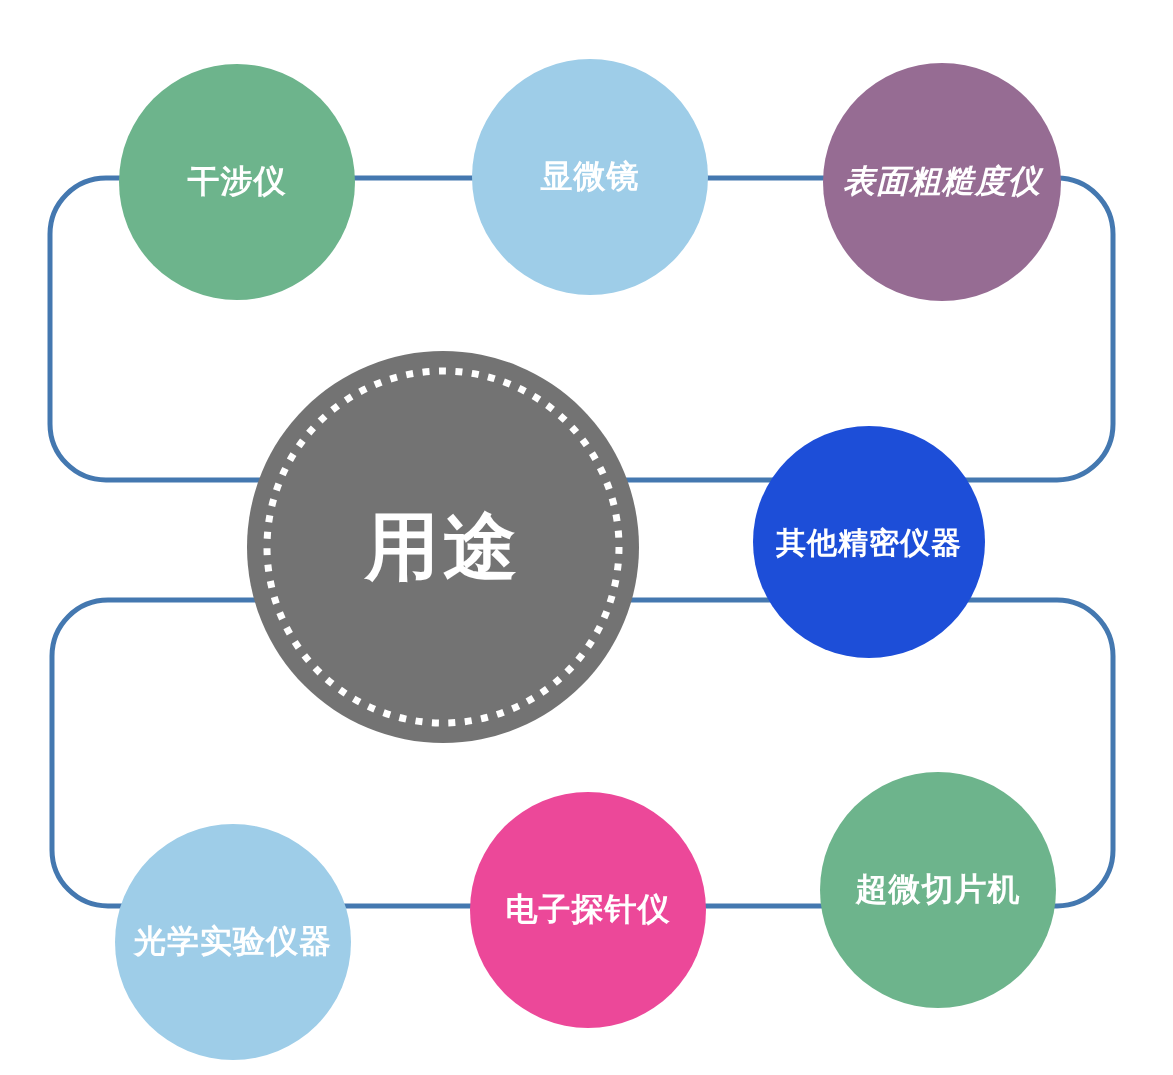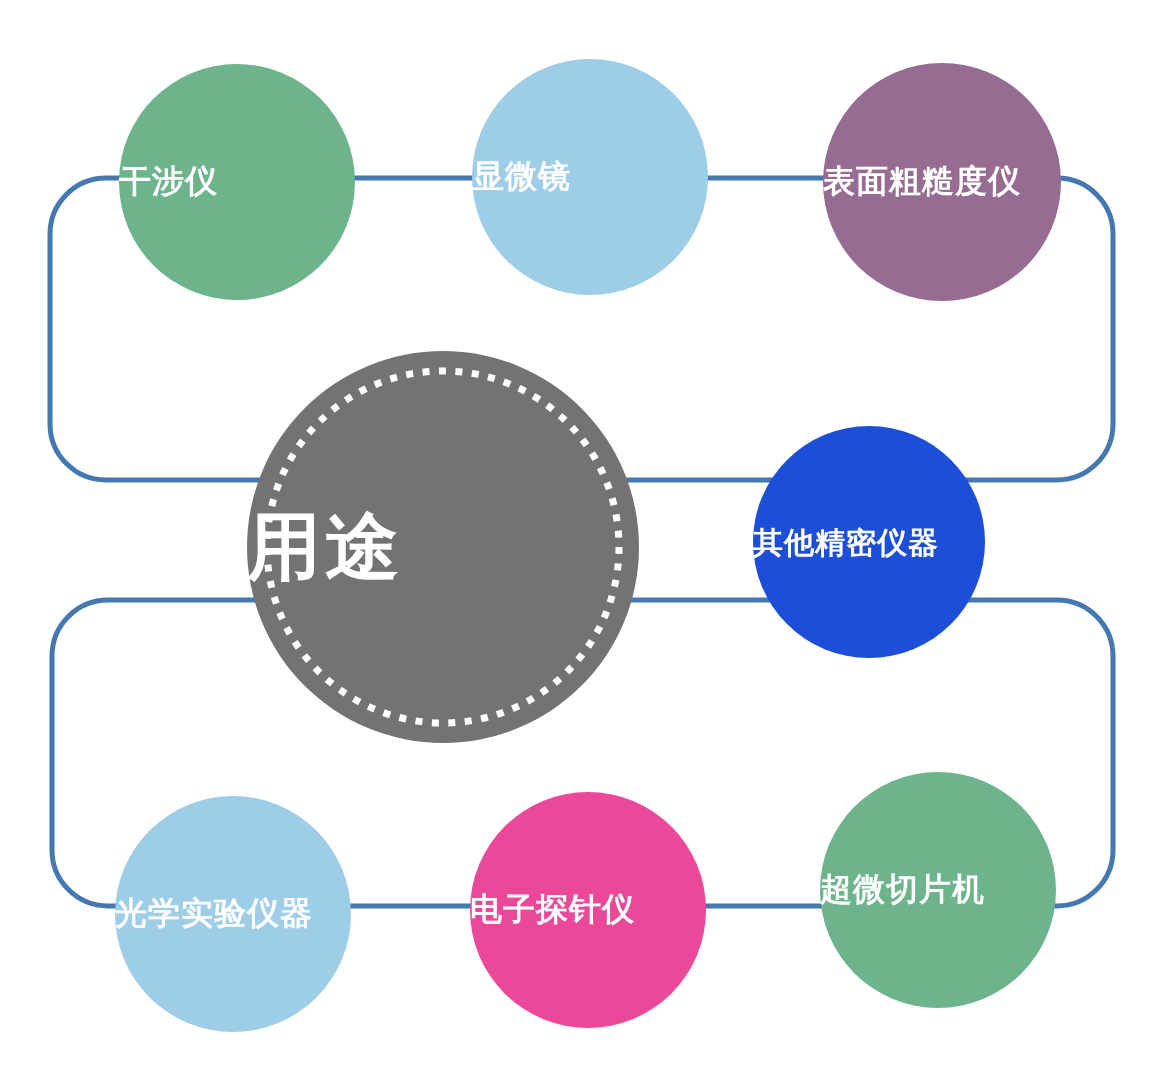--- a/index.html
+++ b/index.html
@@ -20,33 +20,34 @@
     left: 0;
     top: 0;
     width: 1173px;
     height: 1075px;
   }
   .node {
     position: absolute;
     border-radius: 50%;
     display: flex;
     align-items: center;
+    justify-content: center;
     text-align: center;
     color: #ffffff;
     font-weight: bold;
     font-size: 32px;
     letter-spacing: 1px;
     line-height: 1.1;
   }
   
   .node-interferometer      { left: 119px; top:  64px; width: 236px; height: 236px; }
   .node-microscope          { left: 472px; top:  59px; width: 236px; height: 236px; }
-  .node-surface-roughness   { left: 823px; top:  63px; width: 238px; height: 238px; }
+  .node-surface-roughness   { left: 823px; top:  63px; width: 238px; height: 238px; font-style: italic; }
   .node-other-precision     { left: 753px; top: 426px; width: 232px; height: 232px; font-size: 30px; }
-  .node-optical-lab         { left: 115px; top: 796px; width: 236px; height: 236px; }
+  .node-optical-lab         { left: 115px; top: 824px; width: 236px; height: 236px; }
   .node-electron-probe      { left: 470px; top: 792px; width: 236px; height: 236px; }
   .node-ultramicrotome      { left: 820px; top: 772px; width: 236px; height: 236px; }
   
   .node-center {
     left: 247px; top: 351px; width: 392px; height: 392px;
     font-size: 74px;
     letter-spacing: 4px;
   }
   .node-center .ring {
     position: absolute;

